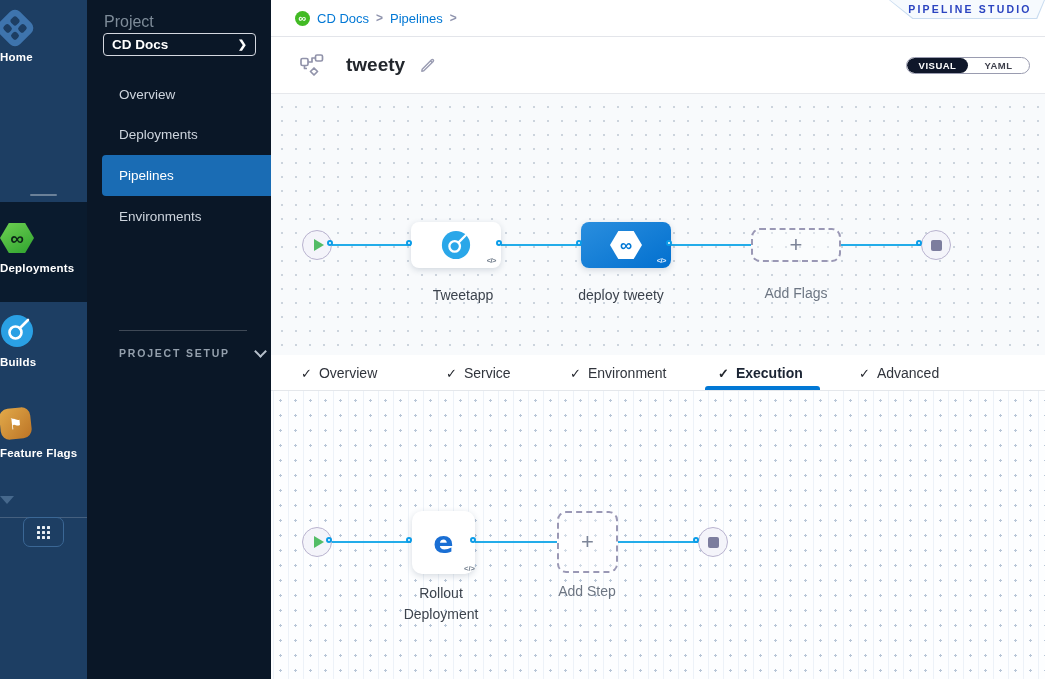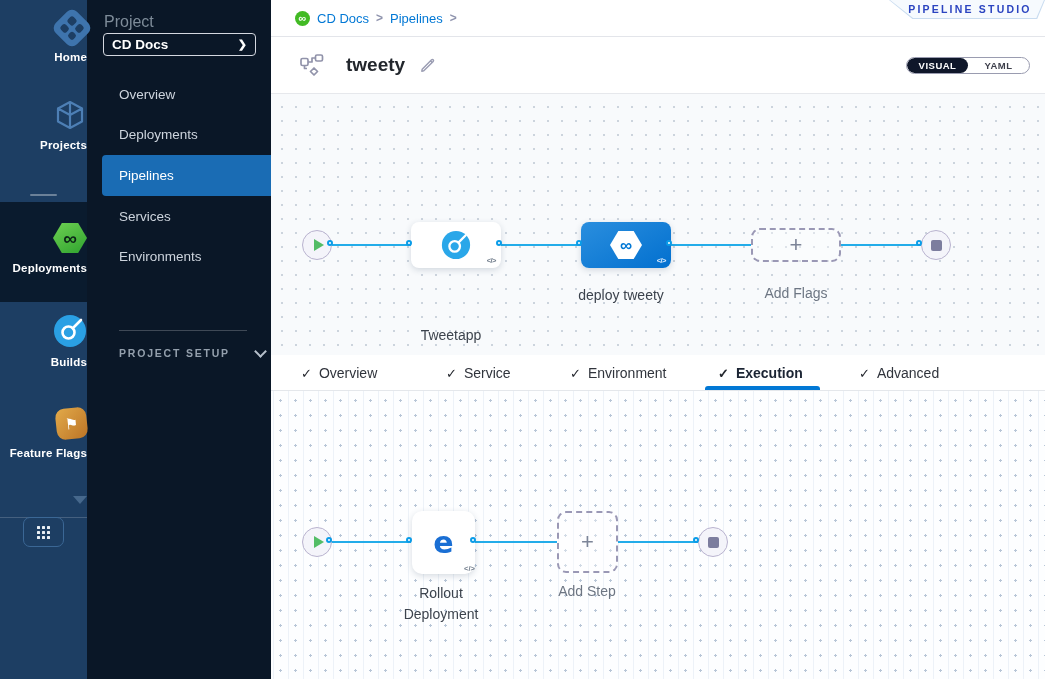--- a/index.html
+++ b/index.html
@@ -1,21 +1,21 @@
 <!DOCTYPE html>
 <html><head>
 <meta charset="utf-8">
 <style>
   * { margin:0; padding:0; box-sizing:border-box; }
   html,body { width:1045px; height:679px; overflow:hidden; font-family:"Liberation Sans", sans-serif; background:#fff; }
   .app { position:relative; width:1045px; height:679px; display:flex; }
 
   
   .rail { position:relative; width:87px; height:679px; background:#1d3e63; flex:none; z-index:3; }
-  .rail-item { position:absolute; left:0; width:87px; display:flex; flex-direction:column; align-items:flex-end; gap:8px; cursor:pointer; }
+  .rail-item { position:absolute; left:0; width:87px; display:flex; flex-direction:column; align-items:flex-start; gap:8px; cursor:pointer; }
   .rail-label { color:#fff; font-size:11.5px; font-weight:bold; letter-spacing:.2px; }
   .rail-sel { position:absolute; left:0; top:202px; width:87px; height:100px; background:#0a1b2e; }
   .rail-div { position:absolute; left:30px; top:194px; width:27px; height:2px; background:rgba(255,255,255,.35); border-radius:2px; }
   .rail-div2 { position:absolute; left:0; top:517px; width:87px; height:1px; background:rgba(255,255,255,.18); }
   .home-ic { width:30px; height:30px; transform:rotate(45deg); border-radius:7px; background:#3e74ad; display:grid; grid-template-columns:1fr 1fr; grid-template-rows:1fr 1fr; gap:3px; padding:6px; }
   .home-ic span { background:#1d3e63; border-radius:2.5px; }
   .hex { width:34px; height:32px; clip-path:polygon(26% 3%, 74% 3%, 100% 50%, 74% 97%, 26% 97%, 0 50%); background:linear-gradient(150deg,#6fd153,#2ea22e); display:flex; align-items:center; justify-content:center; color:#0c2417; font-size:19px; font-weight:bold; line-height:1; }
   .builds-ic { display:block; }
   .ff-ic { width:31px; height:31px; border-radius:9px; background:linear-gradient(135deg,#e2aa4a,#bc7426); transform:rotate(-6deg); display:flex; align-items:center; justify-content:center; color:#fff; font-size:15px; }
   .tri-down { width:0; height:0; border-left:7px solid transparent; border-right:7px solid transparent; border-top:8px solid #46688c; }
@@ -104,26 +104,20 @@
     <div class="rail-item" style="top:13px;">
       <div class="home-ic">
           <span></span>
           <span></span>
           <span></span>
           <span></span>
         </div>
       <div class="rail-label">Home</div>
     </div>
 
-    <div class="rail-item" style="top:99px;">
-      <svg width="34" height="32" viewBox="0 0 34 32">
-        <path d="M17 3 L29 9.5 L29 22.5 L17 29 L5 22.5 L5 9.5 Z M17 3 L17 16 M5 9.5 L17 16 L29 9.5 M17 16 L17 29" fill="none" stroke="#4d7fb5" stroke-width="2.2" stroke-linejoin="round" stroke-linecap="round"></path>
-      </svg>
-      <div class="rail-label">Projects</div>
-    </div>
 
     <div class="rail-div"></div>
 
     <div class="rail-item" style="top:222px;">
       <div class="hex">
           <span>∞</span>
         </div>
       <div class="rail-label">Deployments</div>
     </div>
 
@@ -172,23 +166,20 @@
 
     <div class="nav">
       <div class="nav-item">
           <span>Overview</span>
         </div>
       <div class="nav-item">
           <span>Deployments</span>
         </div>
       <div class="nav-item active">
           <span>Pipelines</span>
-        </div>
-      <div class="nav-item">
-          <span>Services</span>
         </div>
       <div class="nav-item">
           <span>Environments</span>
         </div>
     </div>
 
     <div class="sb-div"></div>
     <div class="proj-setup">
       <span class="ps-label">PROJECT SETUP</span>
       <span class="chev-down"></span>
@@ -267,21 +258,21 @@
         <div class="stop-sq"></div>
       </div>
 
       <div class="dot" style="left:56px;"></div>
       <div class="dot" style="left:135px;"></div>
       <div class="dot" style="left:225px;"></div>
       <div class="dot" style="left:305px;"></div>
       <div class="dot" style="left:395px;"></div>
       <div class="dot" style="left:645px;"></div>
 
-      <div class="node-label" style="left:180px;top:193px;margin-top:40px;">Tweetapp</div>
+      <div class="node-label" style="left:192px;top:193px;">Tweetapp</div>
       <div class="node-label" style="left:350px;top:193px;">deploy tweety</div>
       <div class="node-label dim" style="left:525px;top:191px;">Add Flags</div>
     </div>
 
     <div class="tabbar">
       <div class="tab">
         <span class="chk">✓</span>
         <span>Overview</span>
       </div>
       <div class="tab">

